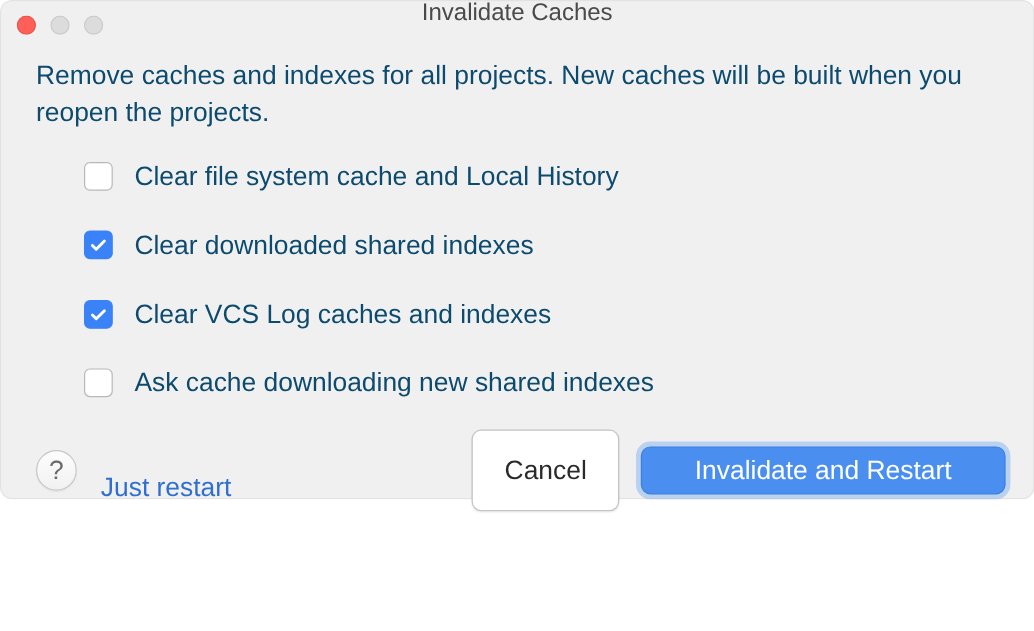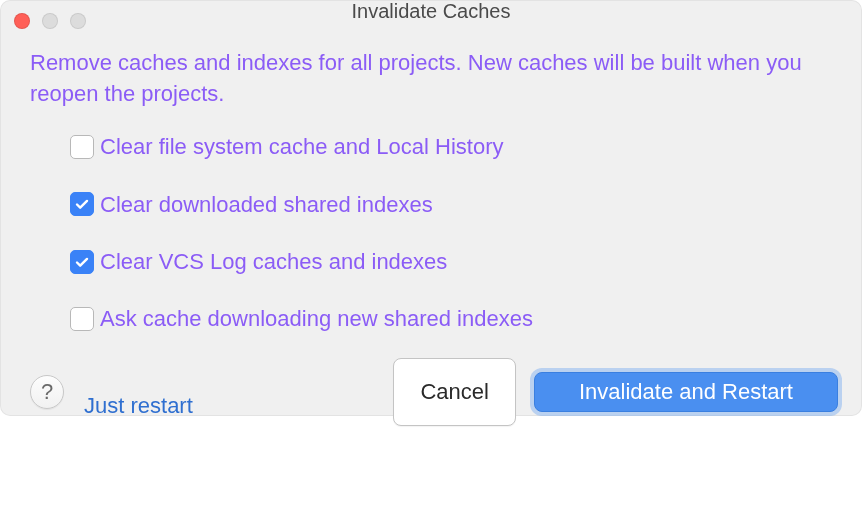--- a/index.html
+++ b/index.html
@@ -46,40 +46,40 @@
     .title {
       flex: 1;
       text-align: center;
       font-size: 20px;
       color: #4a4a4a;
       font-weight: 400;
     }
     .content {
       flex: 1;
       padding: 24px 30px 0 30px;
-      color: #8b5cf6;
+      color: #0c4a6e;
       font-size: 22px;
       line-height: 1.42;
     }
     .description {
       margin-bottom: 22px;
     }
     .optional-label {
       margin-bottom: 20px;
     }
     .options {
       padding-left: 40px;
       display: flex;
       flex-direction: column;
       gap: 26px;
     }
     .option-row {
       display: flex;
       align-items: center;
-      gap: 6px;
+      gap: 18px;
       cursor: default;
     }
     .checkbox {
       width: 24px;
       height: 24px;
       border-radius: 5px;
       border: 1px solid #b8b8b8;
       background: #fff;
       display: inline-flex;
       align-items: center;

